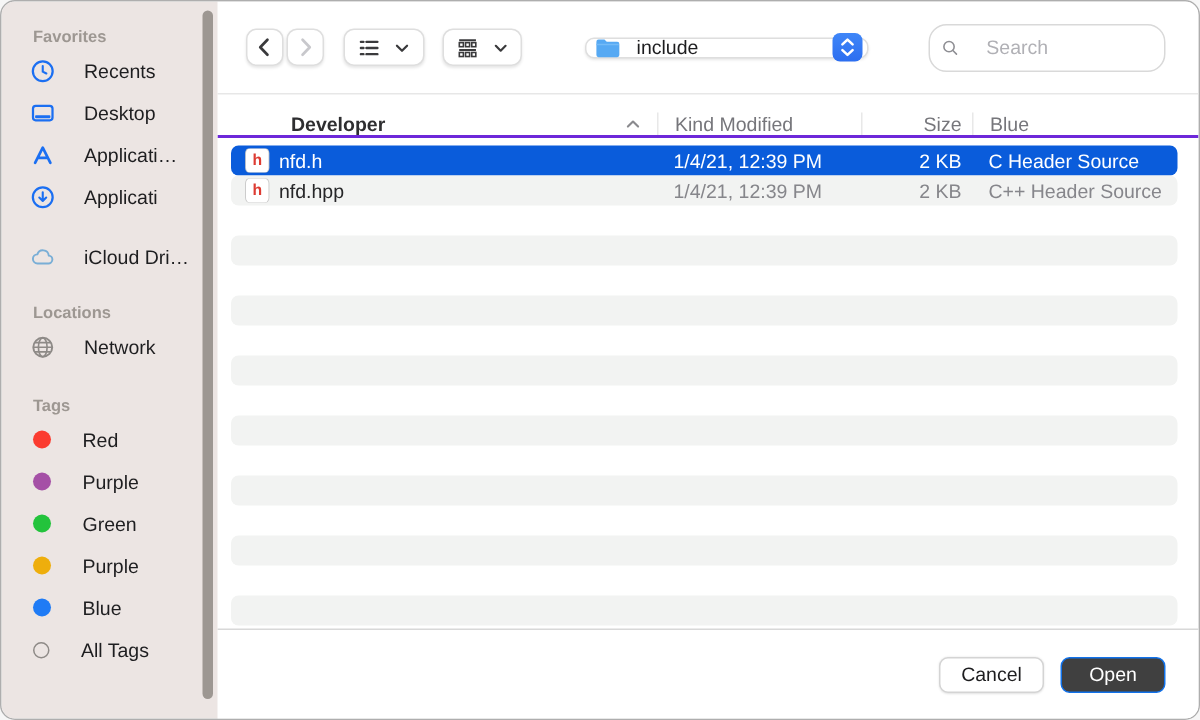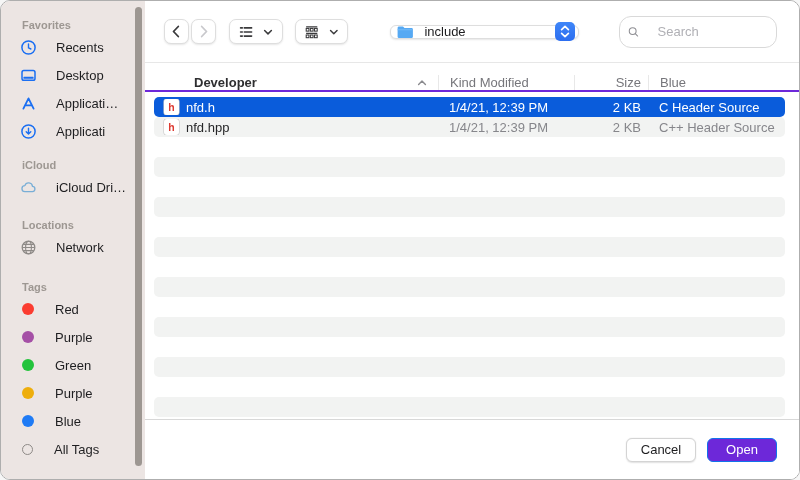--- a/index.html
+++ b/index.html
@@ -98,21 +98,20 @@
           <svg width="17" height="17" viewBox="0 0 17 17">
               <circle cx="8.5" cy="8.5" r="6.6" fill="none" stroke="#1b6ff2" stroke-width="1.5"></circle>
               <path d="M8.5 5.2v5.6M6.2 8.7l2.3 2.3 2.3-2.3" fill="none" stroke="#1b6ff2" stroke-width="1.4" stroke-linecap="round" stroke-linejoin="round"></path>
             </svg>
         </span>
         <span>Applicati</span>
       </div>
     </div>
 
     <div class="sec sec-icloud">
-      <div class="sec-title">iCloud</div>
       <div class="sb-item">
         <span class="sb-icon">
           <svg width="17" height="17" viewBox="0 0 17 17">
               <path d="M5 12.6h7.1a2.6 2.6 0 0 0 .4-5.2 3.9 3.9 0 0 0-7.6-.8A2.8 2.8 0 0 0 5 12.6Z" fill="none" stroke="#79aed6" stroke-width="1.3" stroke-linejoin="round"></path>
             </svg>
         </span>
         <span>iCloud Dri…</span>
       </div>
     </div>
 
@@ -277,17 +276,17 @@
       <div class="row"></div>
       <div class="row stripe"></div>
       <div class="row"></div>
       <div class="row stripe"></div>
       <div class="row"></div>
       <div class="row stripe"></div>
     </div>
 
     <div class="footer">
       <div class="btn btn-cancel">Cancel</div>
-      <div class="btn btn-open" style="background-color: #6d28d9;">Open</div>
+      <div class="btn btn-open" style="background-color: #404040;">Open</div>
     </div>
 
   </div>
 </div>
 
 </body></html>

